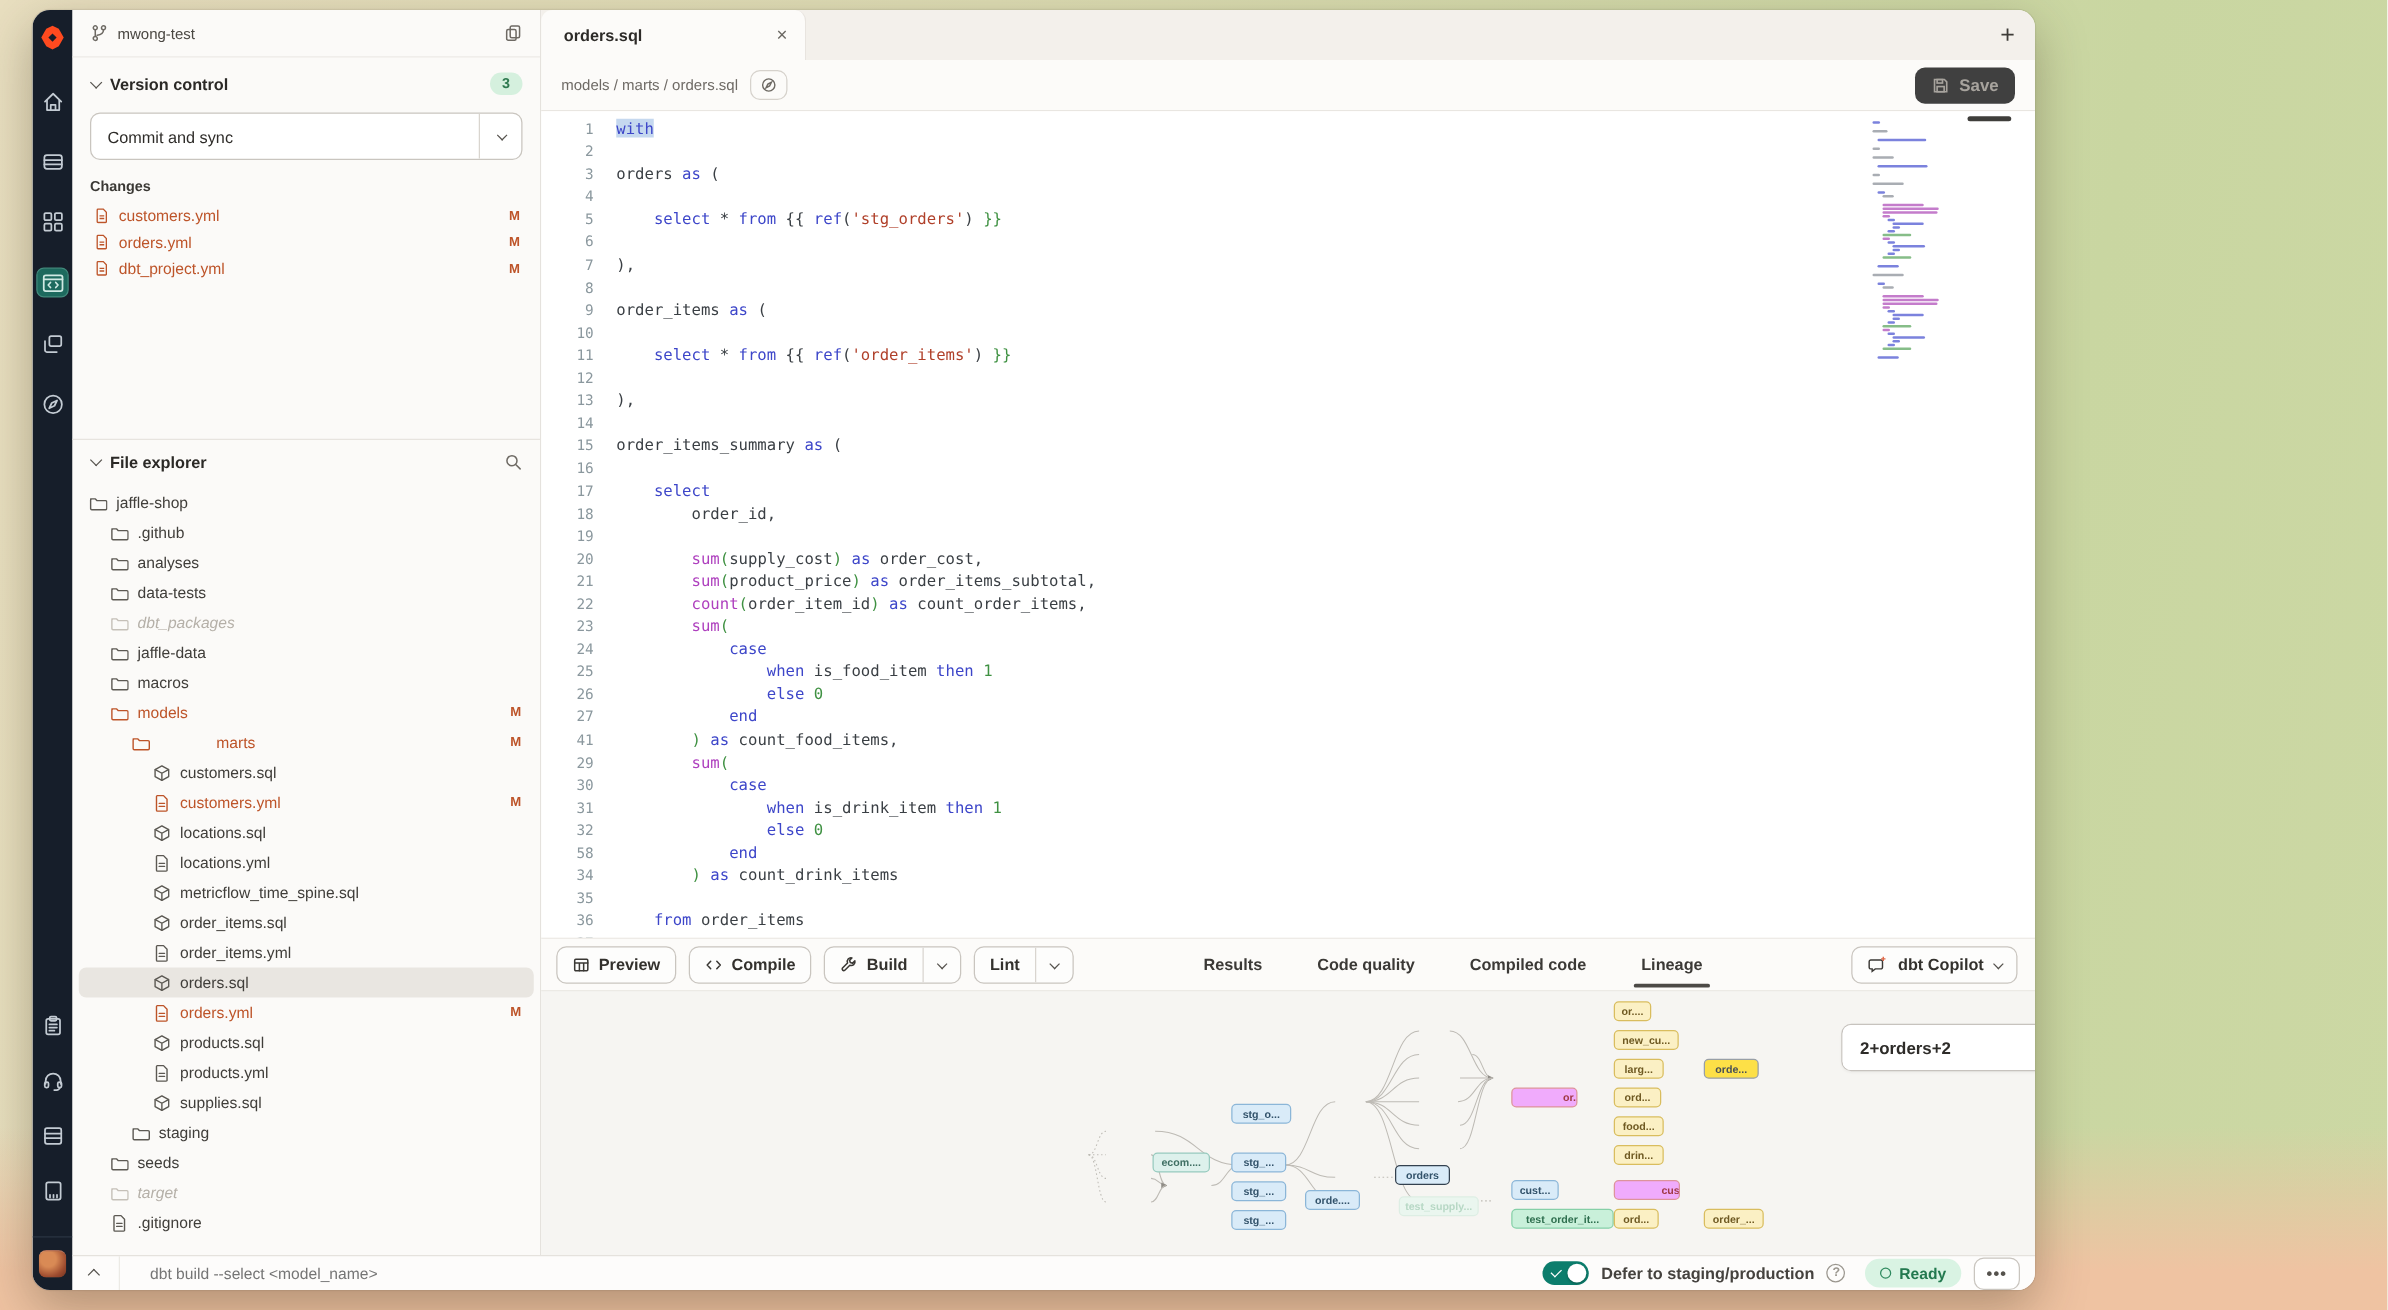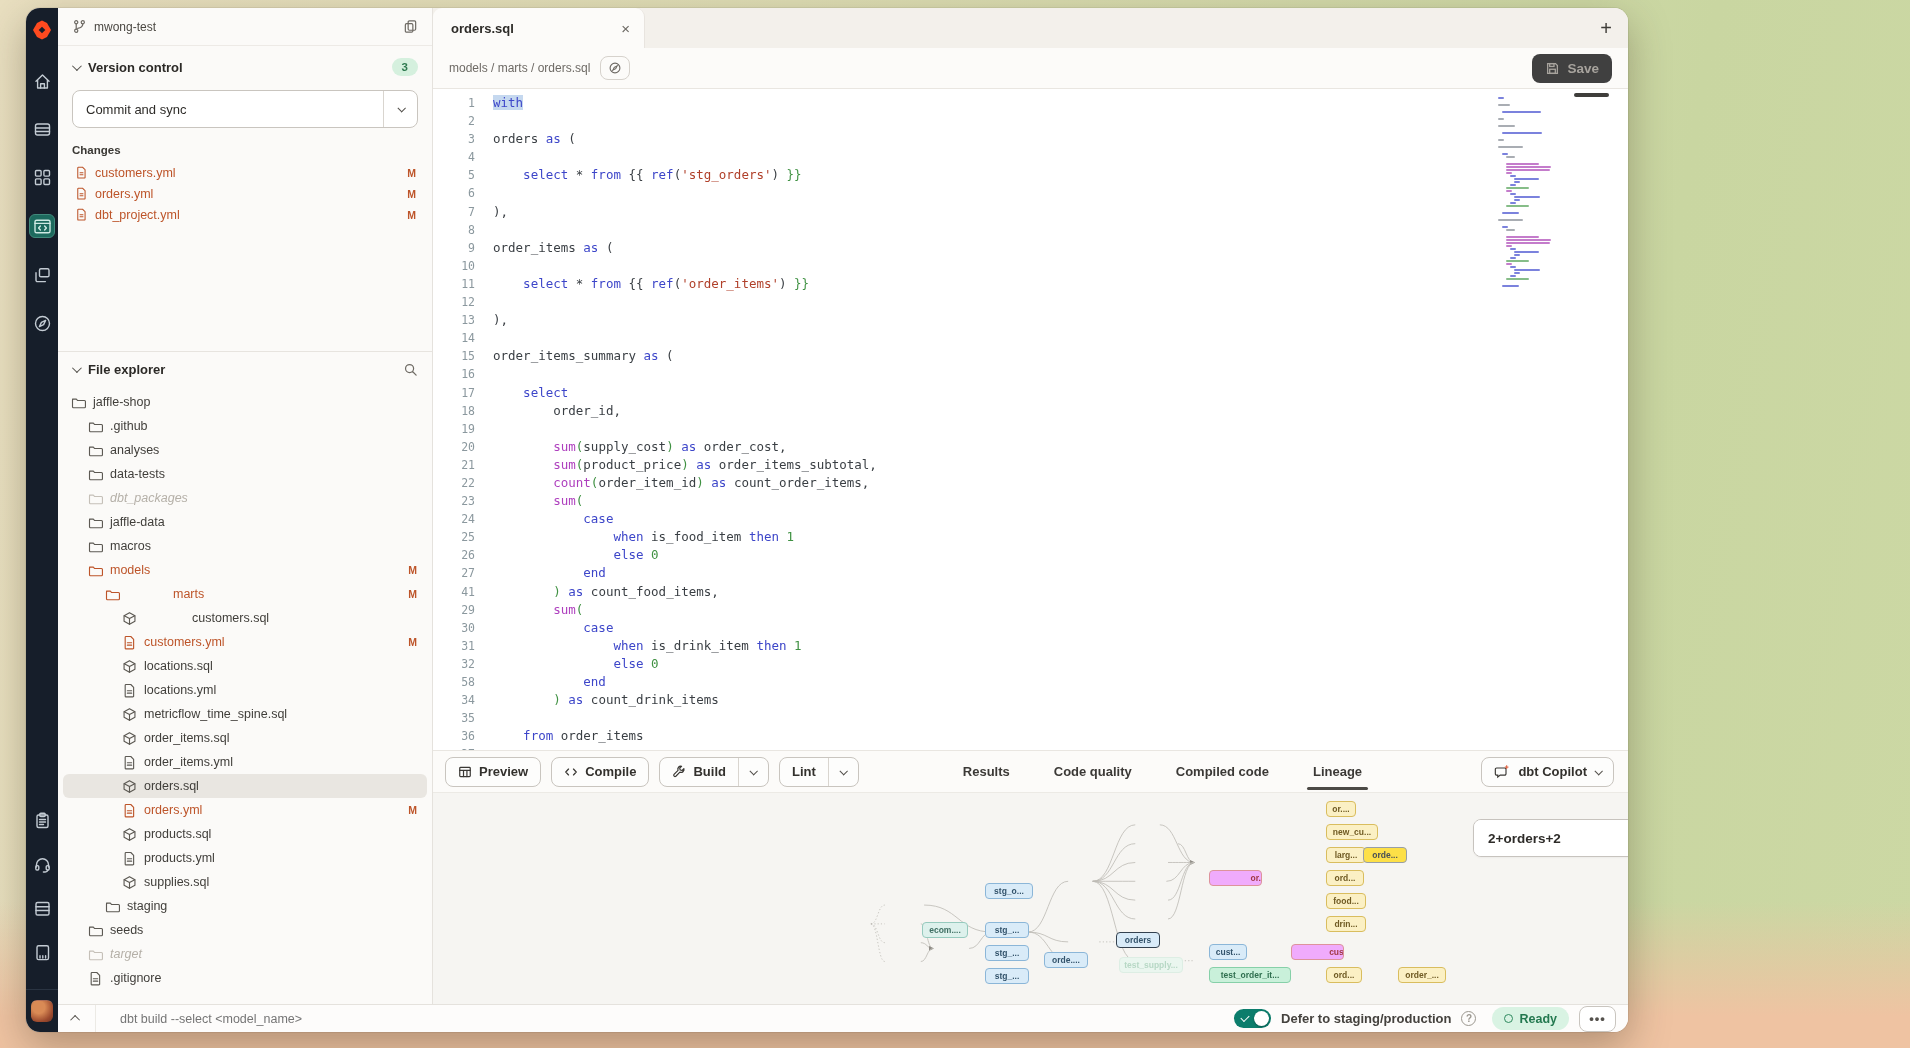--- a/index.html
+++ b/index.html
@@ -91,21 +91,21 @@
   .result-tabs{display:flex;gap:40px;margin-left:92px;}
   .rtab{font-size:13px;font-weight:600;color:#3b3936;position:relative;padding:11px 2px;}
   .rtab.active:after{content:"";position:absolute;left:-4px;right:-4px;bottom:0;height:3px;background:#4c4a46;border-radius:2px;}
   .copilot{margin-left:auto;height:30px;border:1px solid #c9c5bf;border-radius:8px;background:#fdfdfc;display:flex;align-items:center;gap:8px;padding:0 12px;font-size:13px;font-weight:600;color:#33312d;}
   
   .lineage{height:212px;flex:0 0 212px;background:#f6f5f2;position:relative;border-top:1px solid #eceae5;}
   .lineage svg.edges{position:absolute;inset:0;width:100%;height:100%;pointer-events:none;}
   .lnode{position:absolute;height:16px;border-radius:4px;border:1px solid;display:flex;align-items:center;justify-content:center;font-size:8.5px;font-weight:700;overflow:hidden;white-space:nowrap;padding:0 3px;}
   .lnode.blue{background:#d9ebf8;border-color:#8bb6d8;color:#33536b;}
   .lnode.mint{background:#ddf1ec;border-color:#96cabe;color:#3f6f63;}
-  .lnode.yellow{background:#fbf0c4;border-color:#d9bd5e;color:#6f5a23;margin-left:35px;}
+  .lnode.yellow{background:#fbf0c4;border-color:#d9bd5e;color:#6f5a23;}
   .lnode.pink{background:#f0abfc;border-color:#dd939b;color:#a03a46;padding-left:48px;}
   .lnode.green{background:#c9f0da;border-color:#86d0a8;color:#2f6f4f;}
   .lnode.gray{background:#fde047;border-color:#989fa6;color:#474f57;}
   .lnode.faint{background:#eaf6ef;border-color:#ddeee4;color:#b7d8c5;}
   .lnode.selnode{border:1.6px solid #33414f;}
   .lg-controls{position:absolute;top:26px;left:1040px;height:38px;display:flex;border:1px solid #c7c3be;border-radius:8px;background:#fff;overflow:hidden;box-shadow:0 1px 2px rgba(0,0,0,.04);}
   .lg-controls input{width:184px;border:0;outline:none;padding:0 14px;font-size:13.5px;font-weight:600;color:#2e2c29;font-family:"Liberation Sans",sans-serif;background:#fff;}
   .lg-controls .update{border-left:1px solid #d9d5cf;display:flex;align-items:center;padding:0 16px;font-size:13.5px;font-weight:600;color:#2e2c29;}
   .sqbtn{position:absolute;top:26px;width:40px;height:38px;border:1px solid #c7c3be;border-radius:8px;background:#fff;display:flex;align-items:center;justify-content:center;}
   .sqbtn svg{width:17px;height:17px;stroke:#3a3834;fill:none;stroke-width:1.6;stroke-linecap:round;stroke-linejoin:round;}
@@ -335,21 +335,21 @@
                 <span class="lbl">models</span>
                 <span class="m">M</span>
               </div>
               <div class="tree-row modified" style="padding-left: 42px; gap: 46px;">
                 <svg viewBox="0 0 16 16">
                   <path d="M1.6 4.4h4.1l1.4 1.5h7.3c.6 0 1 .45 1 1v5.7c0 .55-.4 1-1 1H2.6c-.6 0-1-.45-1-1v-7.2c0-.55.4-1 1-1z"></path>
                 </svg>
                 <span class="lbl">marts</span>
                 <span class="m">M</span>
               </div>
-              <div class="tree-row" style="padding-left: 59px; gap: 48px;">
+              <div class="tree-row" style="padding-left: 59px;">
                 <svg viewBox="0 0 16 16">
                   <path d="M8 1.8 13.8 5.1v5.8L8 14.2 2.2 10.9V5.1z"></path>
                   <path d="M8 8.1 13.6 5M8 8.1 2.4 5M8 8.1v6"></path>
                 </svg>
                 <span class="lbl">customers.sql</span>
               </div>
               <div class="tree-row modified" style="padding-left: 59px;">
                 <svg viewBox="0 0 16 16">
                   <path d="M4.2 1.6h5.2l3 3V14a.8.8 0 0 1-.8.8H4.2a.8.8 0 0 1-.8-.8V2.4a.8.8 0 0 1 .8-.8z"></path>
                   <path d="M5.7 8.2h4.6M5.7 10.8h4.6"></path>

